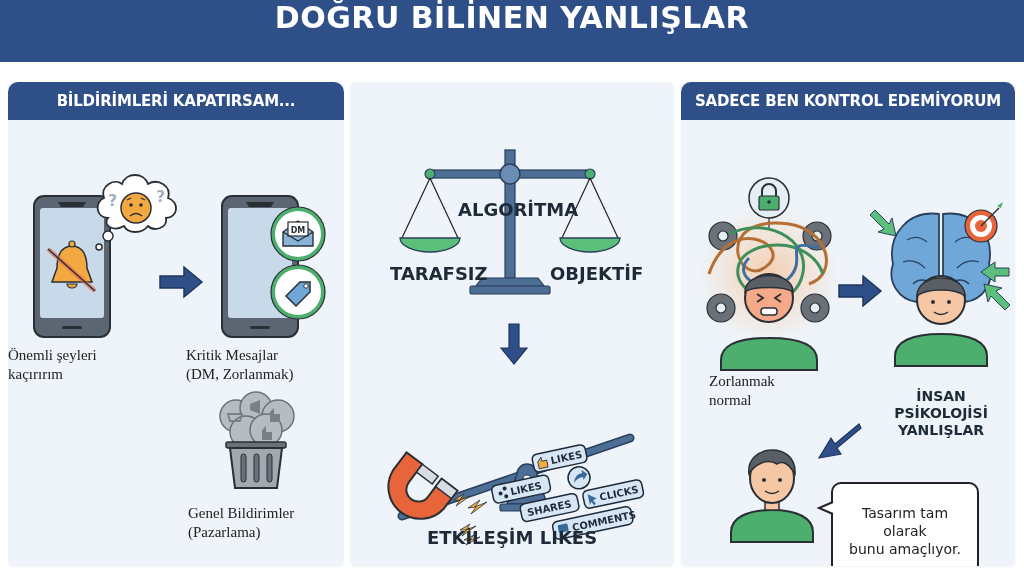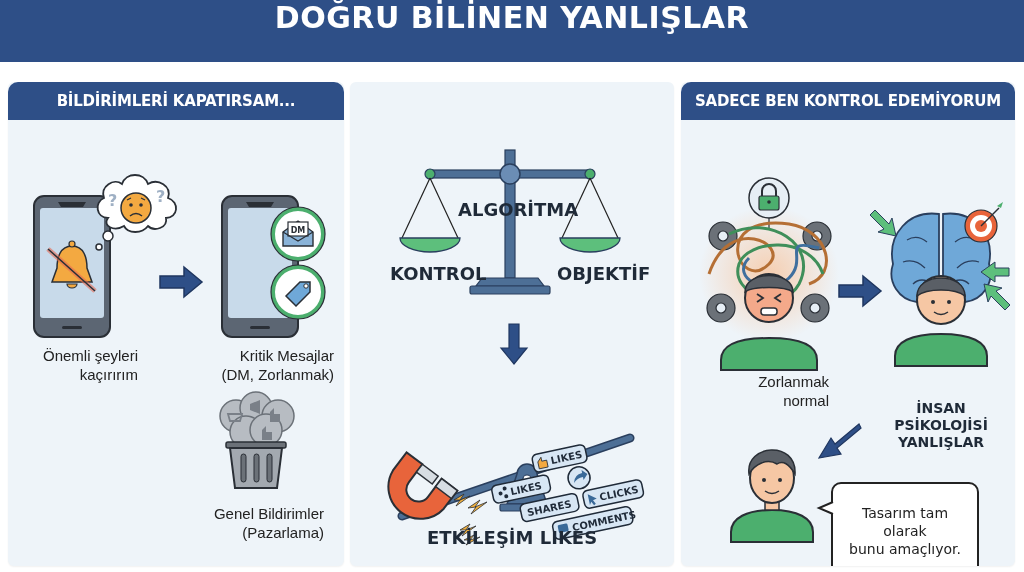--- a/index.html
+++ b/index.html
@@ -4,21 +4,21 @@
 <style>
   * { box-sizing: border-box; margin: 0; padding: 0; }
   html, body { width: 1024px; height: 572px; overflow: hidden; background: #ffffff; font-family: "Liberation Sans", "DejaVu Sans", sans-serif; }
   .banner { position: absolute; left: 0; top: 0; width: 1024px; height: 62px; background: #2e4f87; display: flex; align-items: flex-start; justify-content: center; }
   .banner h1 { color: #ffffff; font-size: 30px; font-weight: bold; letter-spacing: 0.5px; font-family: "DejaVu Sans", sans-serif; }
   .panel { position: absolute; top: 82px; height: 484px; background: #eef4f9; border-radius: 6px; overflow: hidden; box-shadow: 0 1px 2px rgba(0,0,0,0.06); }
   .panel-header { height: 38px; background: #2e4f87; color: #fff; display: flex; align-items: center; justify-content: center; font-weight: bold; font-size: 15px; font-family: "DejaVu Sans", sans-serif; letter-spacing: -0.2px; border-radius: 10px 10px 0 0; }
   #p1 { left: 8px; width: 336px; }
   #p2 { left: 350px; width: 324px; }
   #p3 { left: 681px; width: 334px; }
-  .caption { position: absolute; text-align: right; color: #222; font-size: 15px; line-height: 19px; font-family: Liberation Sans, sans-serif; }
+  .caption { position: absolute; text-align: left; color: #222; font-size: 15px; line-height: 19px; font-family: Liberation Serif, serif; }
   .bold-cap { position: absolute; text-align: center; color: #1f2a38; font-weight: bold; font-size: 18px; line-height: 17px; font-family: "DejaVu Sans", sans-serif; }
   svg { position: absolute; overflow: visible; }
   .chip text { font-family: "DejaVu Sans", sans-serif; font-weight: bold; }
   .bubble { position: absolute; background: #fff; border: 2px solid #222; border-radius: 10px; font-size: 14px; line-height: 18px; text-align: center; color: #222; font-family: "DejaVu Sans", sans-serif; padding: 20px 8px; }
 </style>
 </head>
 <body>
 
 <div class="banner">
   <h1>DOĞRU BİLİNEN YANLIŞLAR</h1>
@@ -120,22 +120,22 @@
     <line x1="40" y1="36" x2="12" y2="96" stroke="#222" stroke-width="1.2"></line>
     <line x1="40" y1="36" x2="68" y2="96" stroke="#222" stroke-width="1.2"></line>
     <line x1="200" y1="36" x2="172" y2="96" stroke="#222" stroke-width="1.2"></line>
     <line x1="200" y1="36" x2="228" y2="96" stroke="#222" stroke-width="1.2"></line>
     <path d="M10 96 h60 a30 14 0 0 1 -60 0z" fill="#5dbf7c" stroke="#2a3f5e" stroke-width="1.3"></path>
     <path d="M170 96 h60 a30 14 0 0 1 -60 0z" fill="#5dbf7c" stroke="#2a3f5e" stroke-width="1.3"></path>
     <path d="M92 136 h56 l6 8 h-68z" fill="#4d6f96" stroke="#2a3f5e" stroke-width="1.2"></path>
     <rect x="80" y="144" width="80" height="8" rx="2" fill="#4d6f96" stroke="#2a3f5e" stroke-width="1.2"></rect>
   </svg>
   <div class="bold-cap" style="left:108px;top:119px;width:100px;">ALGORİTMA</div>
-  <div class="bold-cap" style="left:40px;top:183px;width:80px;">KONTROL</div>
-  <div class="bold-cap" style="left:200px;top:183px;width:80px;margin-left:7px;">OBJEKTİF</div>
+  <div class="bold-cap" style="left:40px;top:183px;width:80px;">TARAFSIZ</div>
+  <div class="bold-cap" style="left:200px;top:183px;width:80px;">OBJEKTİF</div>
 
   <svg style="left:149px;top:240px" width="30" height="44" viewBox="0 0 30 44">
     <path d="M10 2 h10 v24 h8 l-13 16 l-13 -16 h8z" fill="#2e4f87" stroke="#1f3660" stroke-width="1.2"></path>
   </svg>
 
   <svg style="left:42px;top:330px" width="250" height="115" viewBox="0 0 250 115">
     <line x1="10" y1="104" x2="238" y2="26" stroke="#2a3f5e" stroke-width="9" stroke-linecap="round"></line>
     <line x1="10" y1="104" x2="238" y2="26" stroke="#4d6f96" stroke-width="6" stroke-linecap="round"></line>
     <path d="M115 92 l10 -30 a10 10 0 0 1 20 0 l10 30z" fill="#4d6f96" stroke="#2a3f5e" stroke-width="1.5"></path>
     <circle cx="135" cy="67" r="4" fill="#fff" stroke="#2a3f5e" stroke-width="1.2"></circle>
@@ -257,21 +257,21 @@
     <path d="M40 96 c0 -24 48 -24 48 0 c-10 -8 -38 -8 -48 0z" fill="#5a5f66" stroke="#2a2f36" stroke-width="1.5"></path>
     <circle cx="56" cy="102" r="2" fill="#2a2f36"></circle>
       <circle cx="72" cy="102" r="2" fill="#2a2f36"></circle>
     <path d="M57 112 q7 5 14 0" fill="none" stroke="#2a2f36" stroke-width="1.5"></path>
   </svg>
   <svg style="left:190px;top:124px" width="150" height="110" viewBox="0 0 150 110">
     <path d="M4 4 l14 14 l3 -6 l4 18 l-18 -4 l6 -3 l-14 -14z" fill="#5dbf7c" stroke="#2a3f5e" stroke-width="1"></path>
     <path d="M138 62 h-14 v-6 l-14 10 l14 10 v-6 h14z" fill="#5dbf7c" stroke="#2a3f5e" stroke-width="1"></path>
     <path d="M134 104 l-14 -14 l-3 6 l-4 -18 l18 4 l-6 3 l14 14z" fill="#5dbf7c" stroke="#2a3f5e" stroke-width="1"></path>
   </svg>
-  <div class="bold-cap" style="left:200px;top:306px;width:120px;font-size:14px;margin-top:12px;">
+  <div class="bold-cap" style="left:200px;top:306px;width:120px;font-size:14px;">
     <div>İNSAN</div>
     <div>PSİKOLOJİSİ</div>
     <div>YANLIŞLAR</div>
   </div>
 
   <svg style="left:134px;top:336px" width="48" height="42" viewBox="0 0 48 42">
     <path d="M44 6 l-24 20 l-4 -6 l-12 20 l22 -4 l-4 -6 l24 -20z" fill="#2e4f87" stroke="#1f3660" stroke-width="1.2"></path>
   </svg>
 
   <svg style="left:46px;top:352px" width="90" height="112" viewBox="0 0 90 112">

